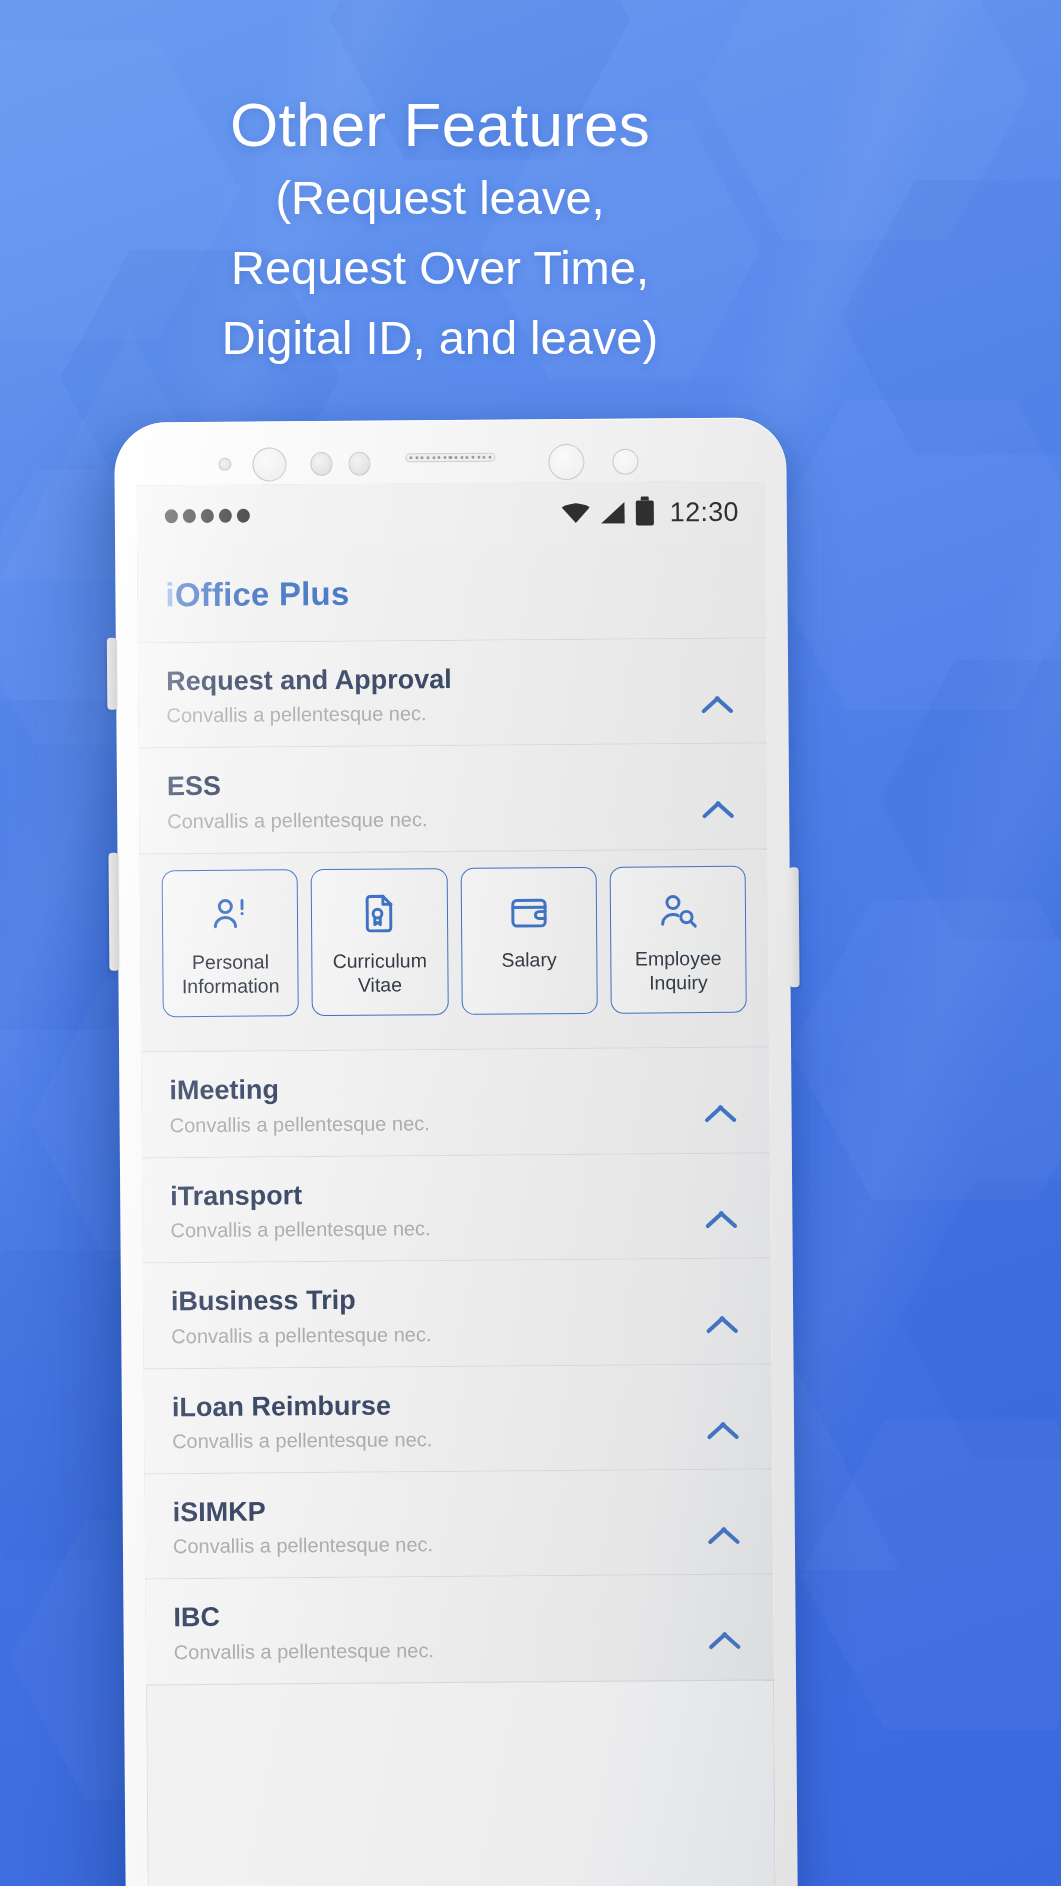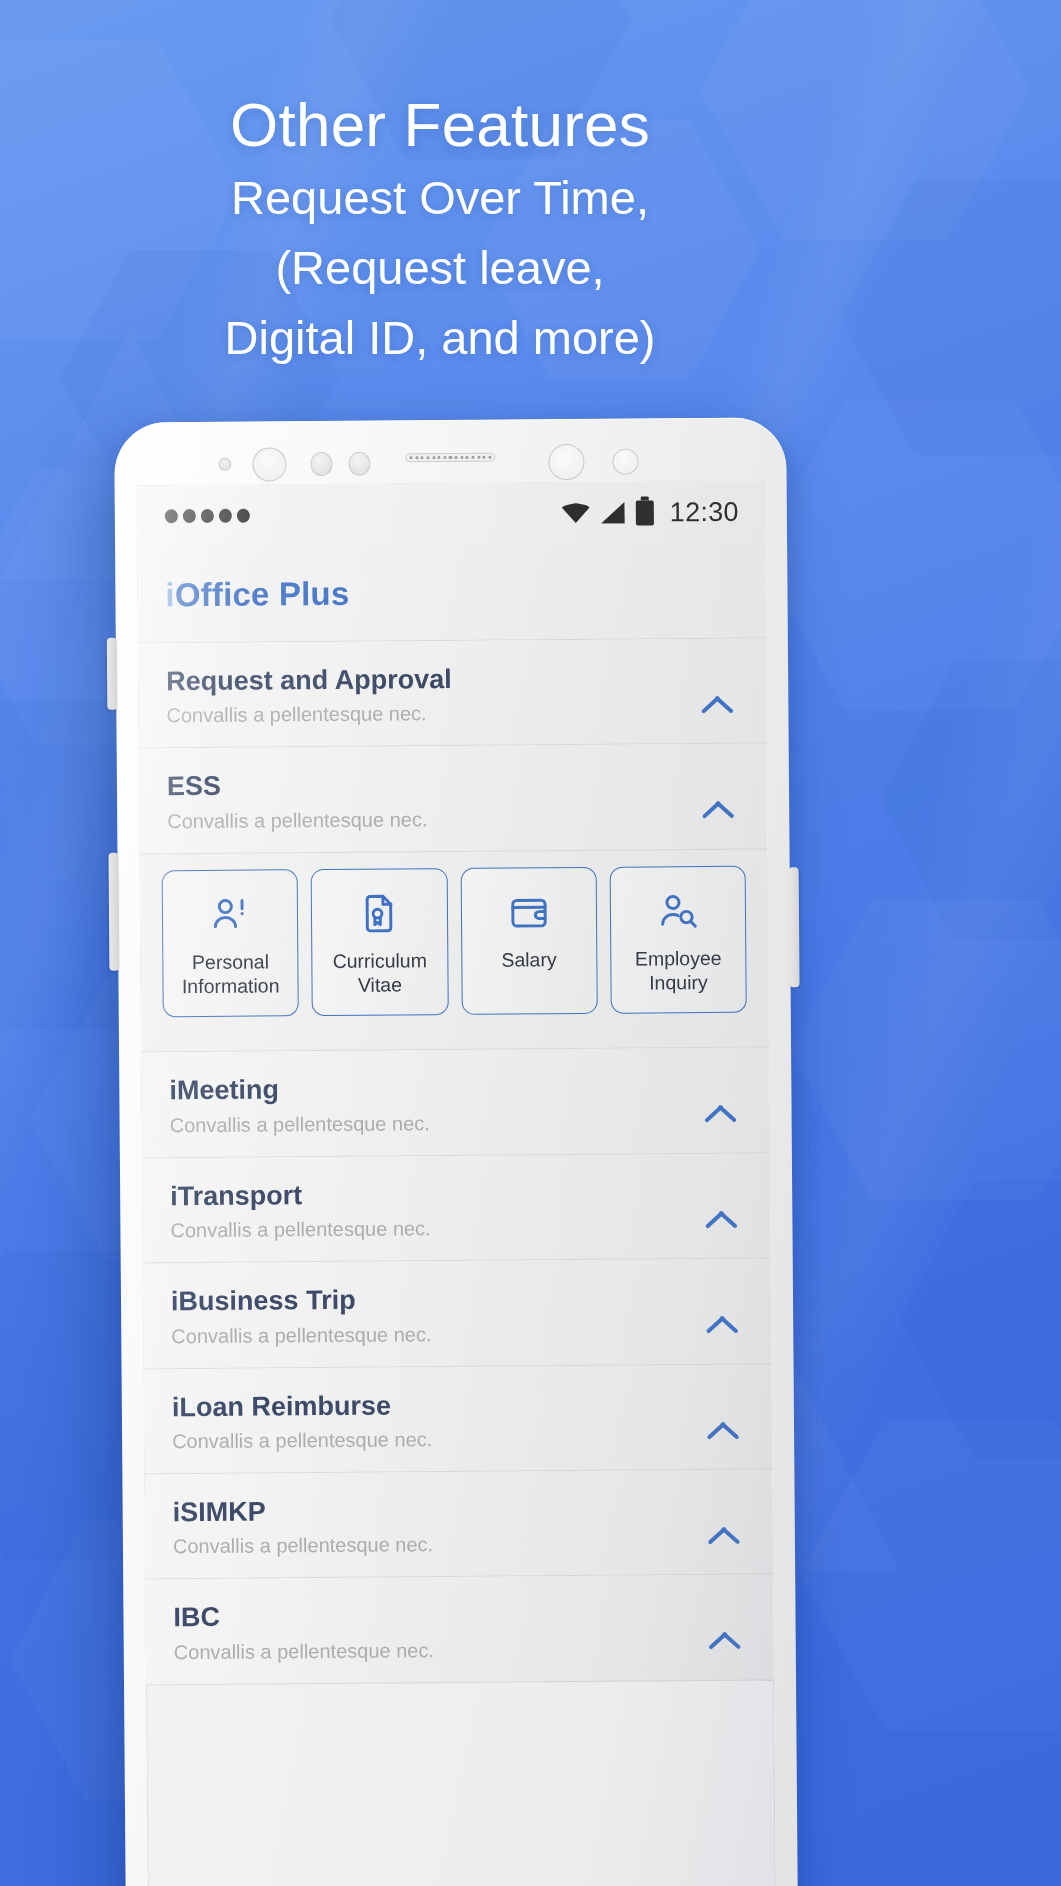--- a/index.html
+++ b/index.html
@@ -189,23 +189,23 @@
     <div class="tri" style="left:620px; top:1300px; width:280px; height:270px;"></div>
     <div class="tri dk" style="left:560px; top:520px;  width:240px; height:230px;"></div>
     <div class="shine" style="left:-60px; top:-120px; width:150px; height:2200px;"></div>
     <div class="shine" style="left:520px; top:-200px; width:120px; height:2300px;"></div>
     <div class="shine" style="left:880px; top:-160px; width:170px; height:2200px;"></div>
   </div>
 </div>
 
 <div id="headline">
   <div class="h1">Other Features</div>
+  <div class="h2">(Request leave,</div>
   <div class="h2">Request Over Time,</div>
-  <div class="h2">(Request leave,</div>
-  <div class="h2">Digital ID, and more)</div>
+  <div class="h2">Digital ID, and leave)</div>
 </div>
 
 <div id="phone">
   <div id="phone-body"></div>
 
   <div class="sidebtn sb-l1"></div>
   <div class="sidebtn sb-l2"></div>
   <div class="sidebtn sb-r1"></div>
 
   <div id="bezel-top">

